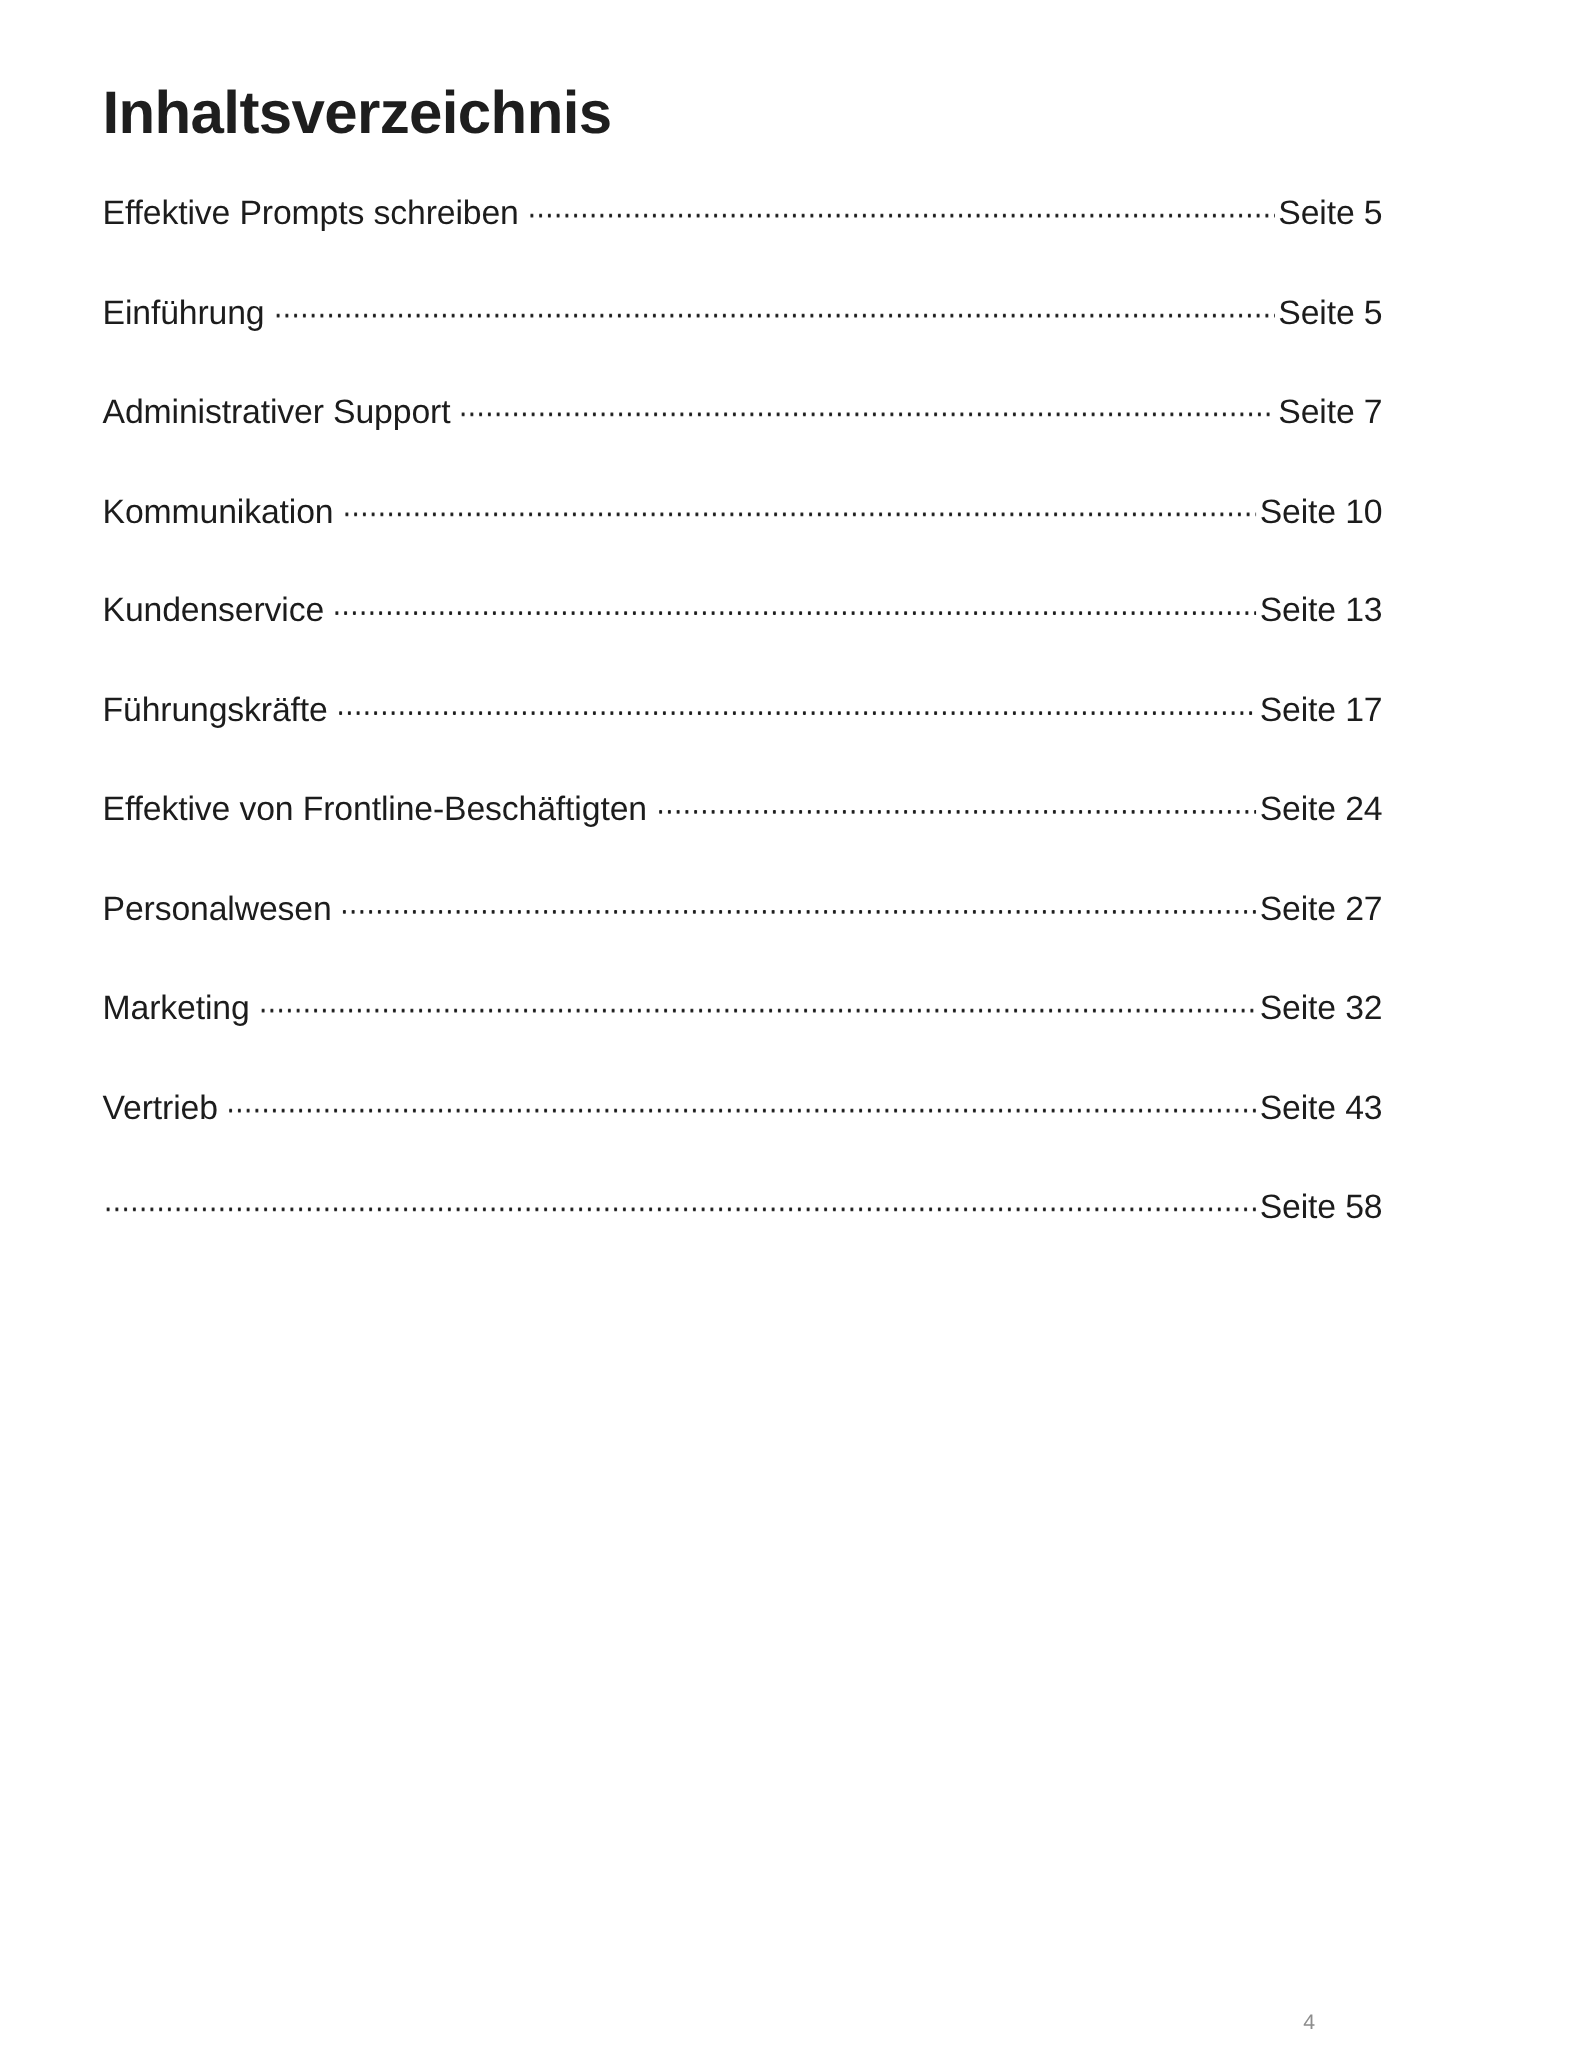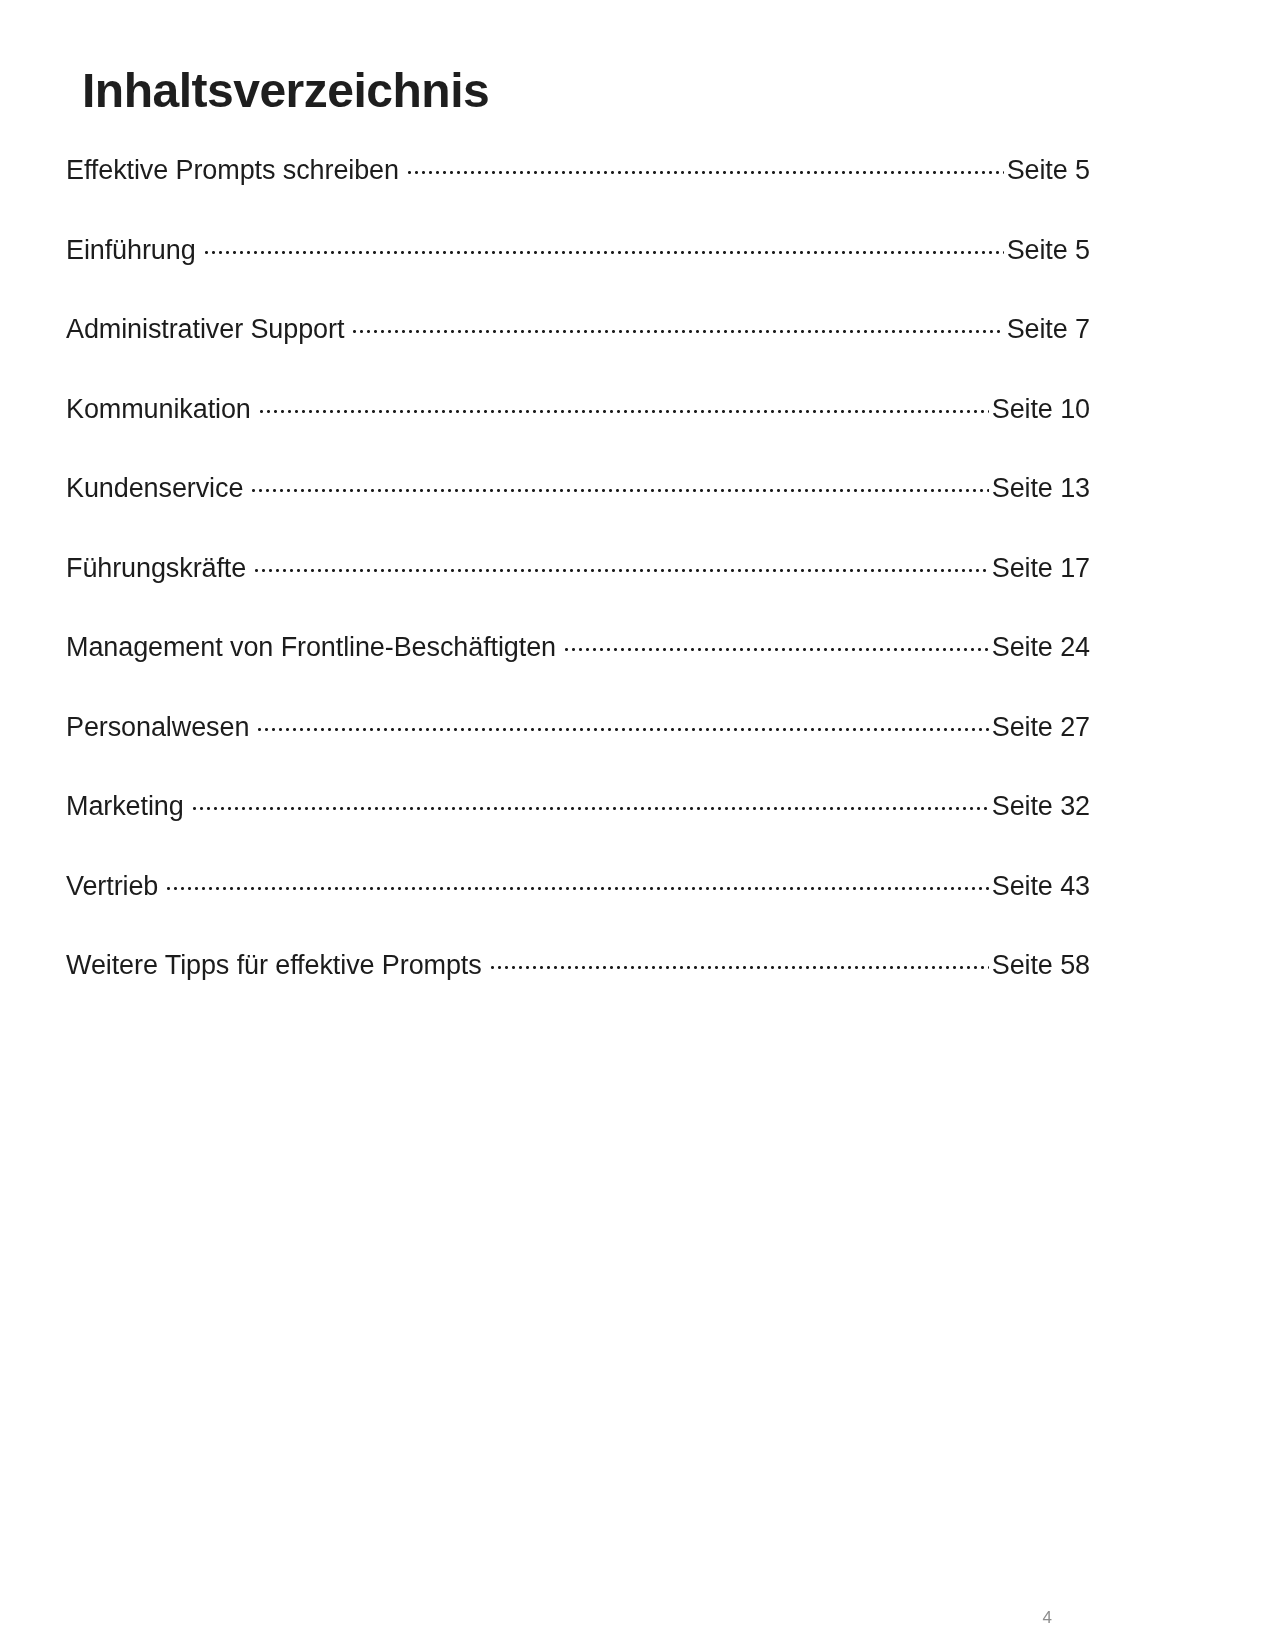--- a/index.html
+++ b/index.html
@@ -31,21 +31,21 @@
     font-size: 48px;
     font-weight: 700;
     letter-spacing: -0.5px;
     color: #1e1e1e;
     line-height: 1.2;
     white-space: nowrap;
   }
 
   .toc {
     position: absolute;
-    left: 66px;
+    left: 82px;
     top: 152px;
     width: 1024px;
   }
 
   .toc-entry {
     display: flex;
     align-items: baseline;
     height: 79.5px;
     font-size: 27px;
     font-weight: 400;
@@ -128,41 +128,40 @@
         <span class="toc-label">Kundenservice</span>
         <span class="toc-leader"></span>
         <span class="toc-page">Seite 13</span>
       </div>
       <div class="toc-entry">
         <span class="toc-label">Führungskräfte</span>
         <span class="toc-leader"></span>
         <span class="toc-page">Seite 17</span>
       </div>
       <div class="toc-entry">
-        <span class="toc-label">Management von Frontline-Beschäftigten</span>
+        <span class="toc-label">Effektive von Frontline-Beschäftigten</span>
         <span class="toc-leader"></span>
         <span class="toc-page">Seite 24</span>
       </div>
       <div class="toc-entry">
         <span class="toc-label">Personalwesen</span>
         <span class="toc-leader"></span>
         <span class="toc-page">Seite 27</span>
       </div>
       <div class="toc-entry">
         <span class="toc-label">Marketing</span>
         <span class="toc-leader"></span>
         <span class="toc-page">Seite 32</span>
       </div>
       <div class="toc-entry">
         <span class="toc-label">Vertrieb</span>
         <span class="toc-leader"></span>
         <span class="toc-page">Seite 43</span>
       </div>
       <div class="toc-entry">
-        <span class="toc-label">Weitere Tipps für effektive Prompts</span>
         <span class="toc-leader"></span>
         <span class="toc-page">Seite 58</span>
       </div>
     </div>
 
   <div class="footer-page-number">4</div>
 
 </div>
 
 </body></html>

